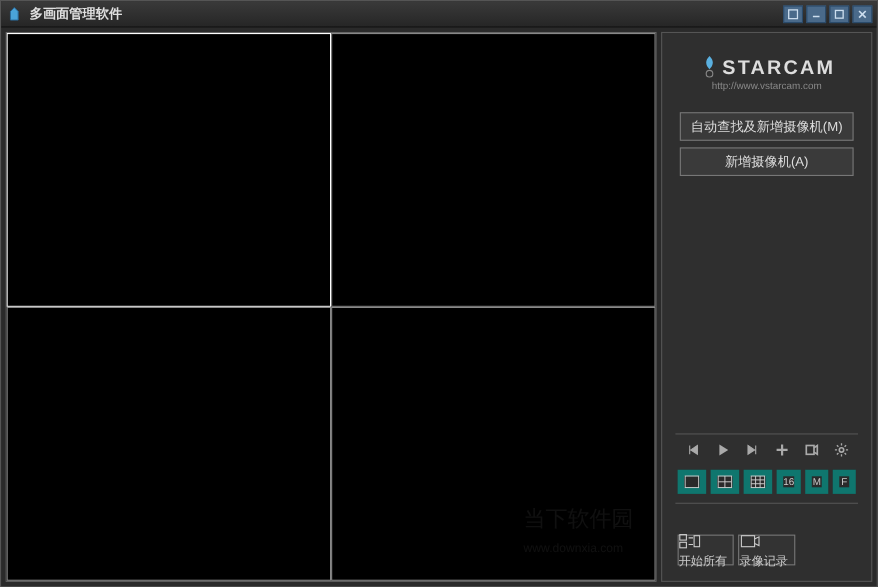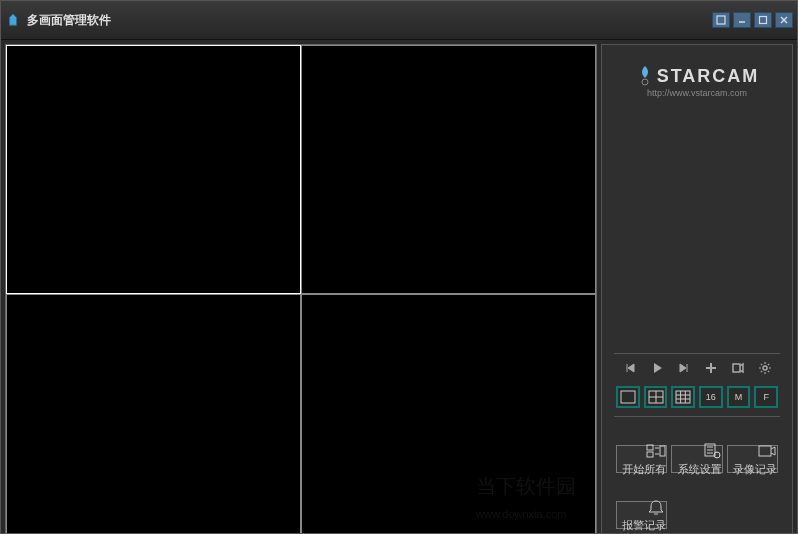--- a/index.html
+++ b/index.html
@@ -8,21 +8,21 @@
       height: 534px;
       background: #2a2a2a;
       font-family: "Microsoft YaHei", "SimHei", Arial, sans-serif;
       font-size: 12px;
       color: #cccccc;
       overflow: hidden;
       border: 1px solid #555;
     }
     
     .titlebar {
-      height: 39px;
+      height: 24px;
       background: linear-gradient(180deg, #3a3a3a 0%, #262626 100%);
       display: flex;
       align-items: center;
       padding: 0 4px;
       border-bottom: 1px solid #111;
     }
     .titlebar .app-icon {
       width: 16px; height: 16px;
       display: flex; align-items: center; justify-content: center;
       margin-right: 6px;
@@ -140,21 +140,21 @@
     .pb-btn svg { width: 14px; height: 14px; }
     
     .layout-row {
       display: flex;
       gap: 4px;
       padding: 4px 2px;
       justify-content: space-between;
     }
     .lo-btn {
       width: 26px; height: 22px;
-      border: 2px solid #0f766e;
+      border: 6px solid #0f766e;
       background: #2a2a2a;
       display: flex; align-items: center; justify-content: center;
       cursor: pointer;
       font-size: 9px;
       color: #ccc;
     }
     .lo-btn svg { width: 16px; height: 14px; }
     
     .action-grid {
       display: grid;
@@ -163,21 +163,21 @@
       gap: 4px;
       padding: 4px 2px 2px 2px;
       border-top: 1px solid #555;
       margin-top: 4px;
     }
     .act-btn {
       border: 1px solid #777;
       background: #333;
       display: flex;
       flex-direction: column;
-      align-items: flex-end;
+      align-items: flex-start;
       justify-content: center;
       gap: 2px;
       cursor: pointer;
       color: #ccc;
       margin-top: 24px;
     }
     .act-btn .act-icon { width: 20px; height: 18px; display:flex; align-items:center; justify-content:center;}
     .act-btn .act-icon svg { width: 20px; height: 18px; }
     .act-btn .act-label { font-size: 11px; }
     
@@ -247,20 +247,22 @@
         <svg viewBox="0 0 20 24">
           <path d="M10 2 C6 6 6 10 10 14 C14 10 14 6 10 2 Z" fill="#5ab0e0"></path>
           <circle cx="10" cy="18" r="3" fill="none" stroke="#888" stroke-width="1"></circle>
         </svg>
         <span class="brand-text">STARCAM</span>
       </div>
       <span class="url">http://www.vstarcam.com</span>
     </div>
 
     <div class="config-btns">
+      <div class="cfg-btn">自动查找及新增摄像机(M)</div>
+      <div class="cfg-btn">新增摄像机(A)</div>
     </div>
 
     <div class="tree-area"></div>
 
     <div class="playback-row">
       <div class="pb-btn">
         <svg viewBox="0 0 14 14">
             <path d="M4 3 L4 11 M11 3 L5 7 L11 11 Z" fill="#aaa" stroke="#aaa"></path>
           </svg>
       </div>
@@ -329,44 +331,22 @@
               <rect x="1" y="10" width="6" height="5" fill="none" stroke="#ccc"></rect>
               <path d="M9 6 L13 6 M9 12 L13 12" stroke="#ccc"></path>
               <rect x="14" y="4" width="5" height="10" fill="none" stroke="#ccc"></rect>
             </svg>
         </span>
         <span class="act-label">开始所有</span>
       </div>
       <div class="act-btn">
         <span class="act-icon">
           <svg viewBox="0 0 20 18">
-              <rect x="3" y="2" width="10" height="12" fill="none" stroke="#ccc"></rect>
-              <line x1="5" y1="5" x2="11" y2="5" stroke="#ccc"></line>
-              <line x1="5" y1="8" x2="11" y2="8" stroke="#ccc"></line>
-              <line x1="5" y1="11" x2="11" y2="11" stroke="#ccc"></line>
-              <circle cx="15" cy="13" r="3" fill="none" stroke="#ccc"></circle>
-              <path d="M15 10 L15 11 M15 15 L15 16 M12 13 L13 13 M17 13 L18 13" stroke="#ccc"></path>
-            </svg>
-        </span>
-        <span class="act-label">系统设置</span>
-      </div>
-      <div class="act-btn">
-        <span class="act-icon">
-          <svg viewBox="0 0 20 18">
               <rect x="2" y="4" width="12" height="10" fill="none" stroke="#ccc"></rect>
               <path d="M14 7 L18 5 L18 13 L14 11" fill="none" stroke="#ccc"></path>
             </svg>
         </span>
         <span class="act-label">录像记录</span>
       </div>
-      <div class="act-btn">
-        <span class="act-icon">
-          <svg viewBox="0 0 20 18">
-              <path d="M10 3 C6 3 5 6 5 9 L5 12 L3 14 L17 14 L15 12 L15 9 C15 6 14 3 10 3 Z" fill="none" stroke="#ccc"></path>
-              <line x1="8" y1="16" x2="12" y2="16" stroke="#ccc"></line>
-            </svg>
-        </span>
-        <span class="act-label">报警记录</span>
-      </div>
     </div>
 
   </div>
 </div>
 
 </body></html>

